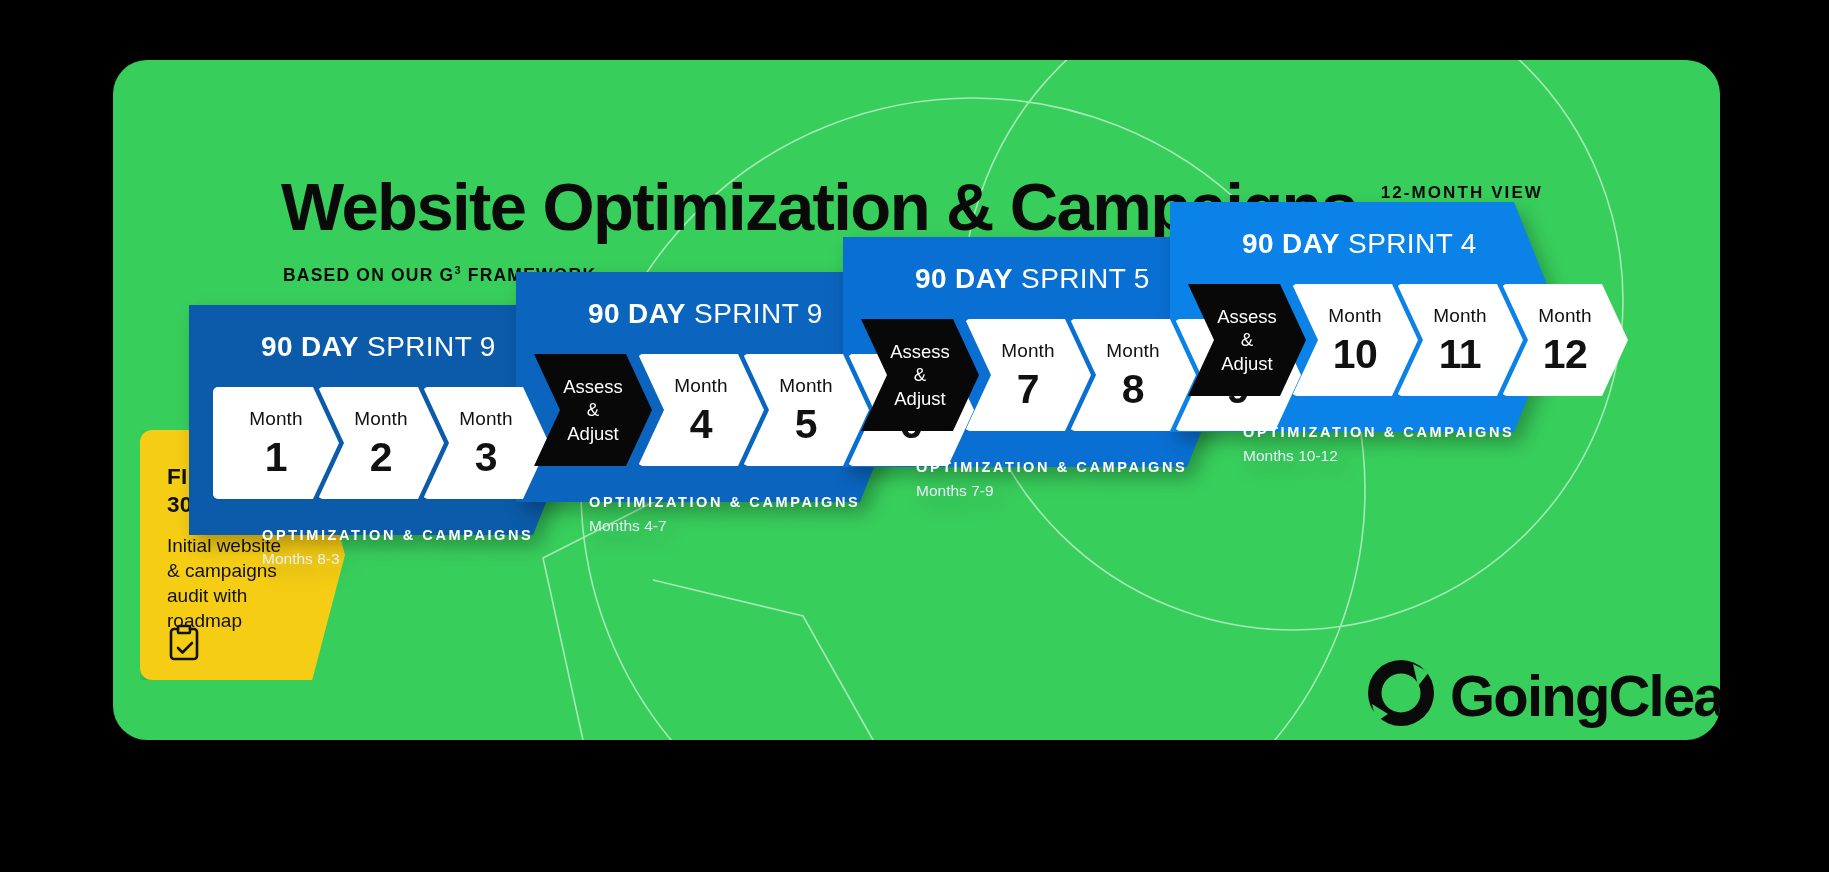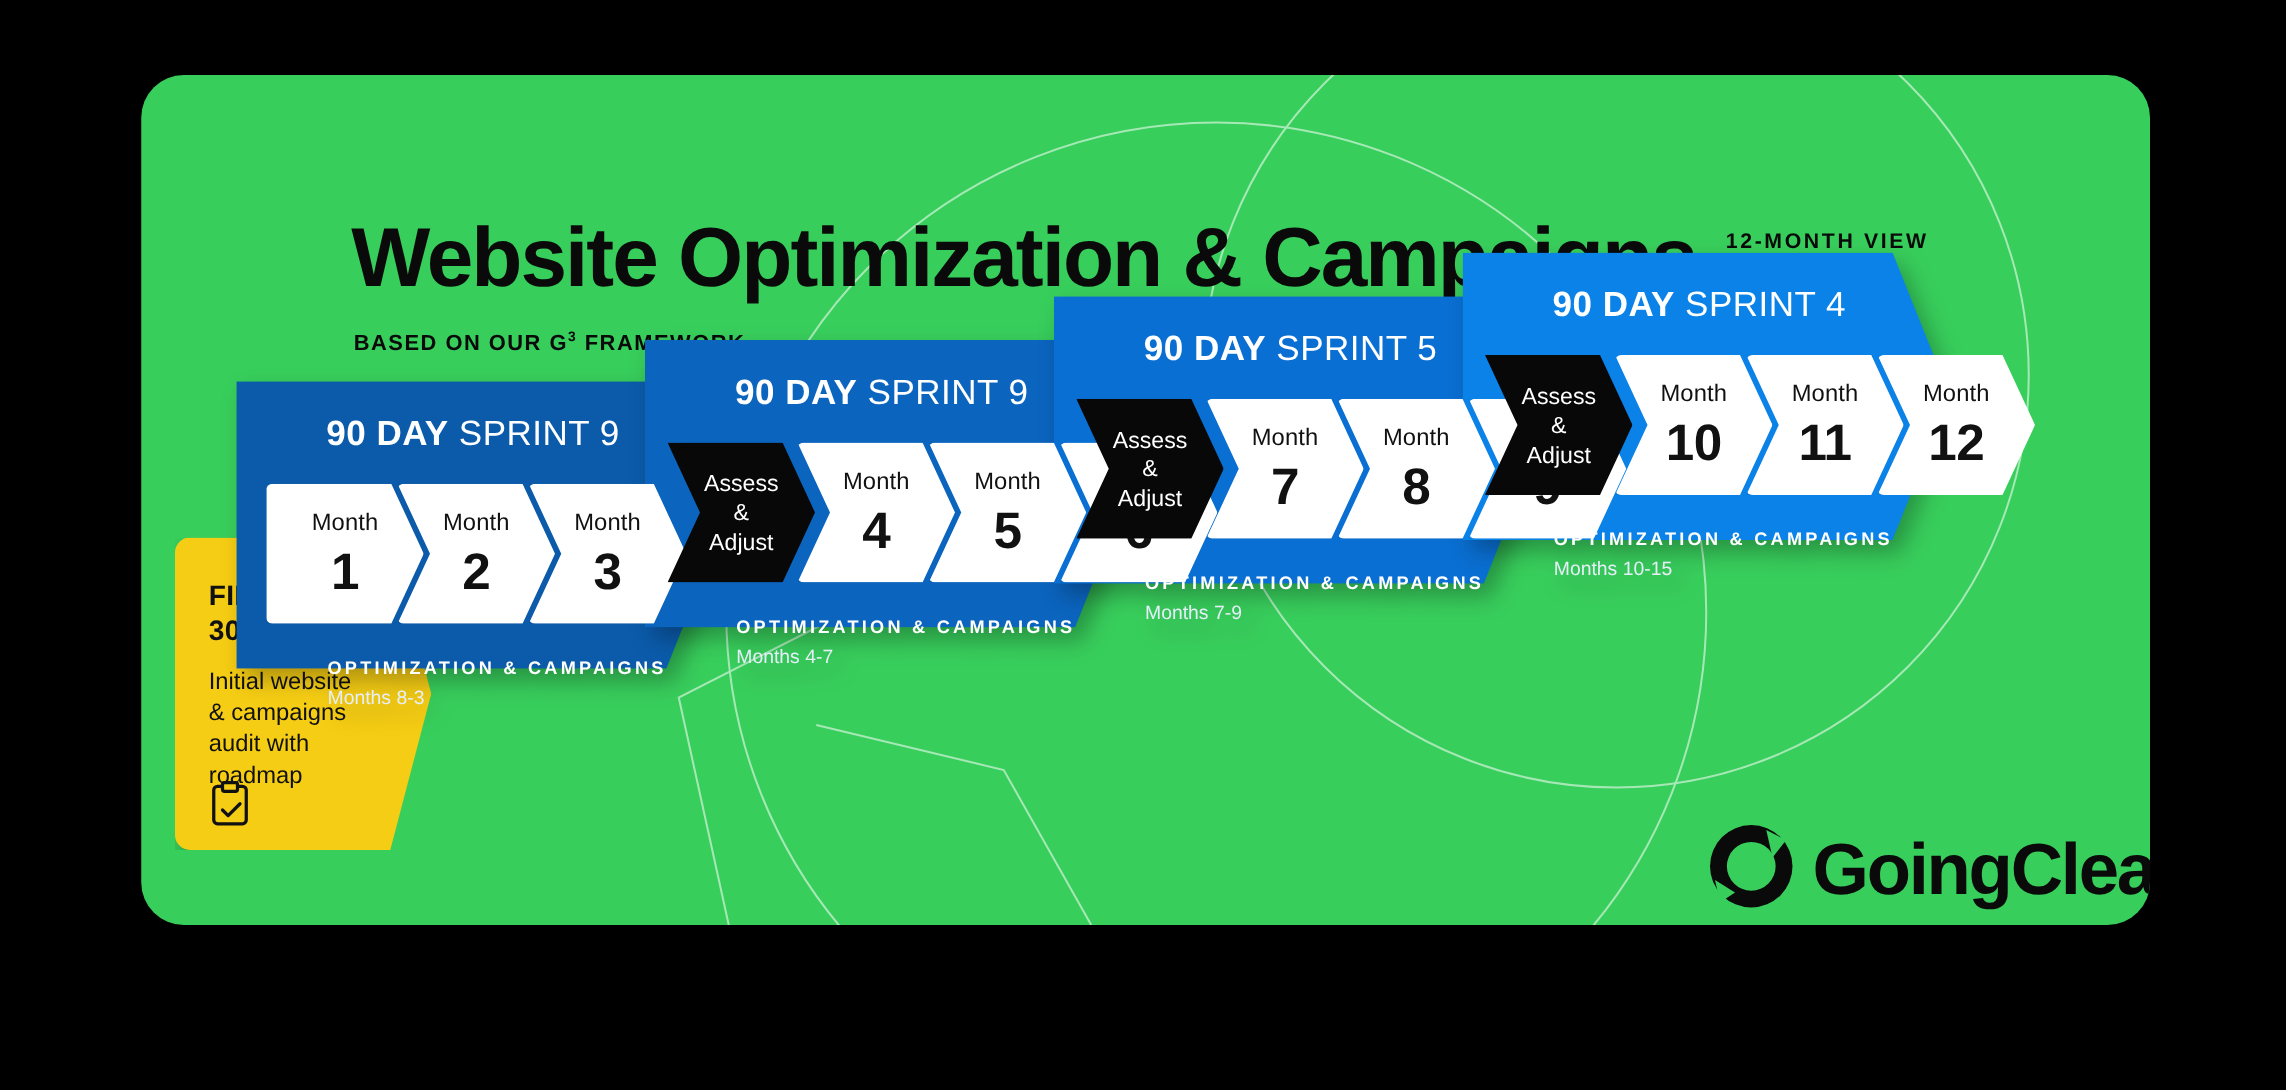--- a/index.html
+++ b/index.html
@@ -236,21 +236,21 @@
           <div class="sprint-foot" style="top: 222px;">
             <div class="foot-top">OPTIMIZATION &amp; CAMPAIGNS</div>
             <div class="foot-sub">Months 7-9</div>
           </div>
         </div>
         <div class="sprint" style="left: 1057px; top: 142px; width: 390px; height: 230px; z-index: 13;">
           <div class="body" style="background: rgb(11, 130, 232);"></div>
           <div class="sprint-head"><b>90 DAY</b><span> SPRINT 4</span></div>
           <div class="sprint-foot" style="top: 222px;">
             <div class="foot-top">OPTIMIZATION &amp; CAMPAIGNS</div>
-            <div class="foot-sub">Months 10-15</div>
+            <div class="foot-sub">Months 10-12</div>
           </div>
         </div>
       </div>
 
     <div class="yellow">
       <div class="y-title">
         <div>FIRST</div>
         <div>30 DAYS</div>
       </div>
       <div class="y-text">Initial website &amp; campaigns audit with roadmap</div>

